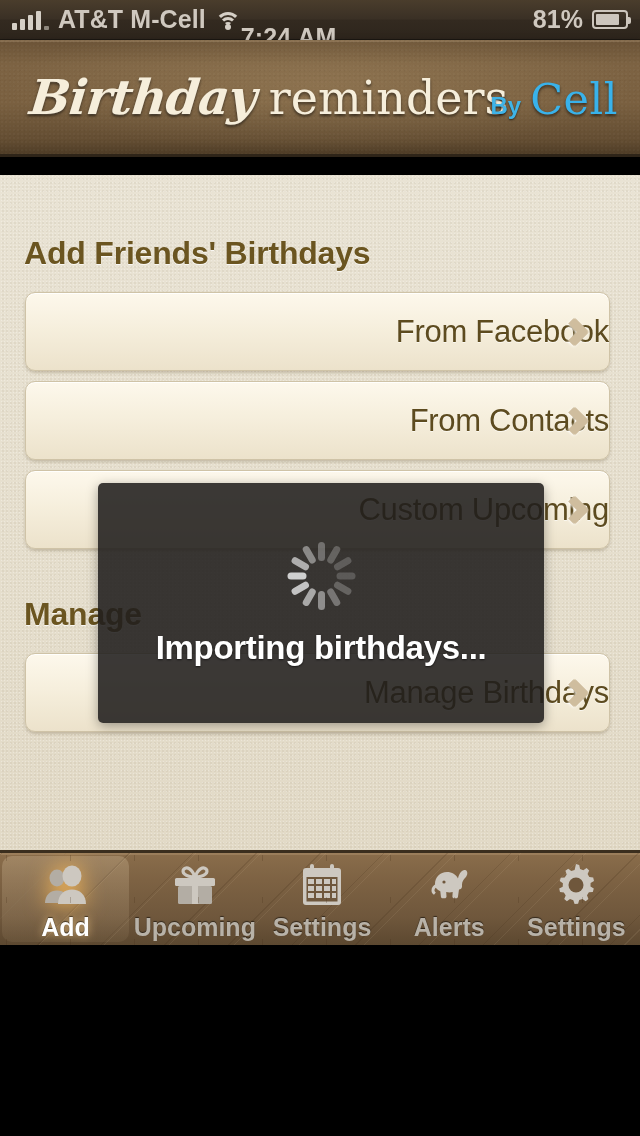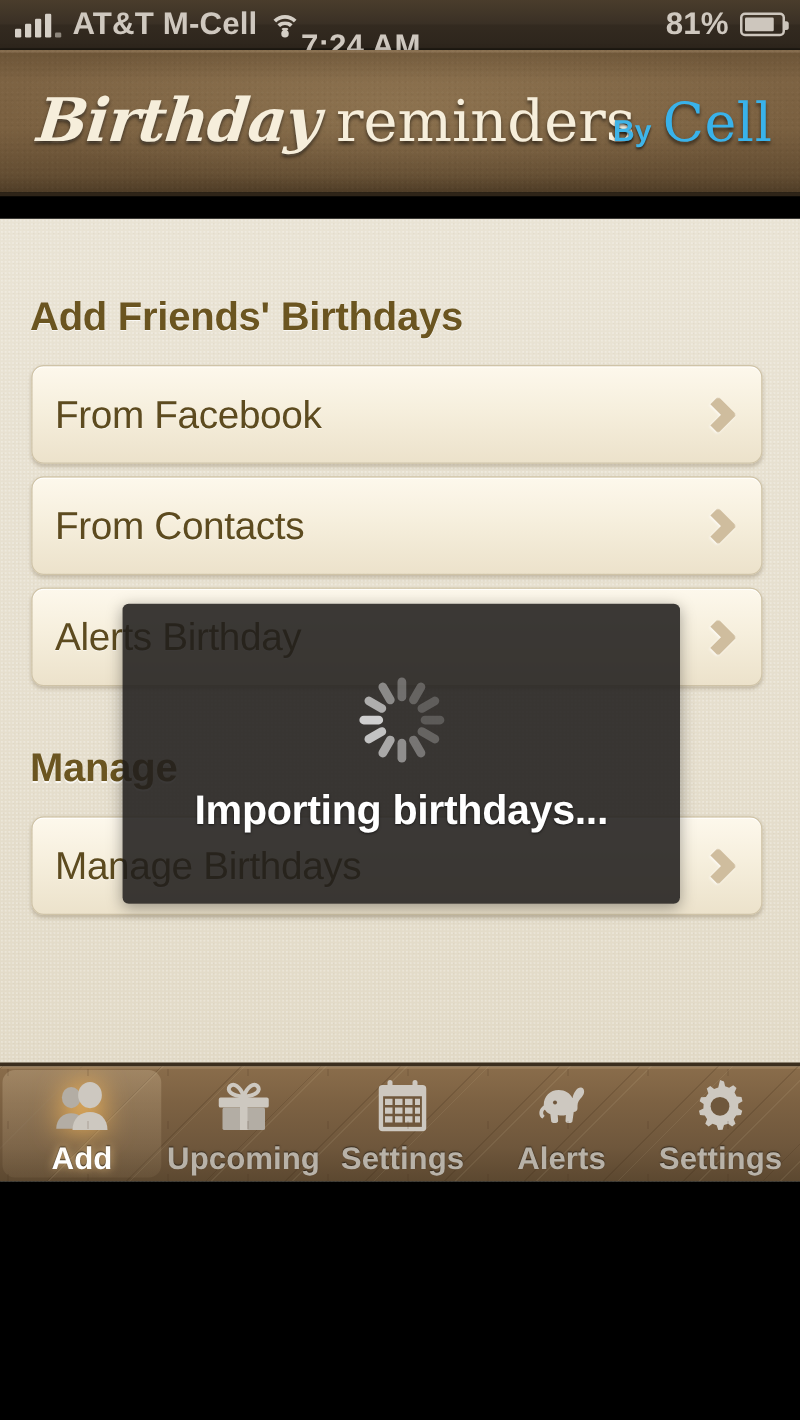--- a/index.html
+++ b/index.html
@@ -105,20 +105,21 @@
   }
   .sec-title.second{ padding-top:37px; }
   .rows{ position:relative; margin-top:20px; }
   .row{
     position:relative; display:flex; align-items:center;
     height:79px; margin:0 30px 10px 25px;
     background:linear-gradient(180deg,#fdf8ec 0%,#f6efdd 45%,#ece2cb 100%);
     border:1px solid #cfc3a7;
     border-radius:10px;
     box-shadow:0 2px 3px rgba(120,104,74,.30), inset 0 1px 0 rgba(255,255,255,.9);
+    justify-content:flex-end;
   }
   .row-label{
     font-size:31px; color:#5d4b1f; padding-left:18px; letter-spacing:-.3px;
     text-shadow:0 1px 0 rgba(255,255,255,.6);
   }
   .chev{
     position:absolute; right:24px; top:50%; transform:translateY(-50%) rotate(45deg);
     width:21px; height:21px;
     border-right:9px solid #cfbd9e; border-top:9px solid #cfbd9e;
     border-radius:3px;
@@ -238,21 +239,21 @@
     <div class="rows">
       <div class="row">
         <span class="row-label">From Facebook</span>
         <span class="chev"></span>
       </div>
       <div class="row">
         <span class="row-label">From Contacts</span>
         <span class="chev"></span>
       </div>
       <div class="row">
-        <span class="row-label">Alerts Birthday</span>
+        <span class="row-label">Custom Upcoming</span>
         <span class="chev"></span>
       </div>
     </div>
 
     <div class="sec-title second">Manage</div>
     <div class="rows">
       <div class="row">
         <span class="row-label">Manage Birthdays</span>
         <span class="chev"></span>
       </div>

